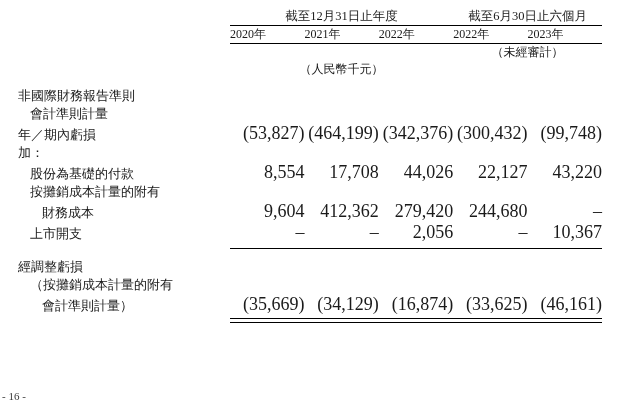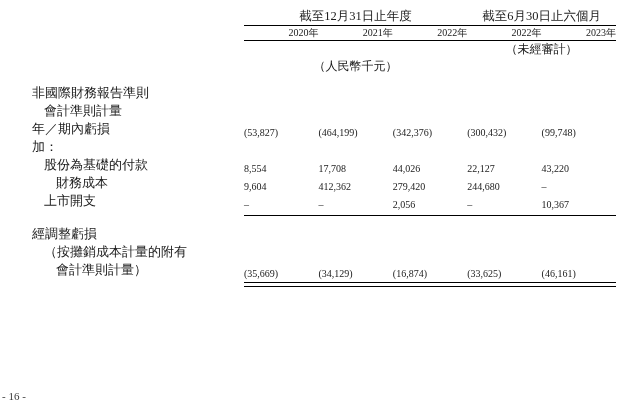--- a/index.html
+++ b/index.html
@@ -12,21 +12,21 @@
     background: #ffffff;
     font-family: "Liberation Serif", serif;
     color: #1a1a1a;
     overflow: hidden;
   }
   .page {
     position: relative;
     width: 620px;
     height: 403px;
     box-sizing: border-box;
-    padding: 8px 18px 0 32px;
+    padding: 8px 18px 0 18px;
   }
   table.fin {
     width: 584px;
     border-collapse: collapse;
     table-layout: fixed;
     font-size: 12.5px;
   }
   table.fin td, table.fin th {
     padding: 0;
     vertical-align: bottom;
@@ -36,23 +36,23 @@
   col.c-num   { width: 74.4px; }
 
   .hdr-group {
     text-align: center;
     font-weight: bold;
     font-size: 12.5px;
     padding-bottom: 3px;
     white-space: nowrap;
   }
   .hdr-year {
-    text-align: right;
+    text-align: left;
     font-weight: bold;
-    font-size: 10px;
+    font-size: 12px;
     padding-top: 4px;
     padding-bottom: 4px;
     white-space: nowrap;
   }
   .hdr-unit {
     text-align: center;
     font-size: 12px;
     padding-top: 2px;
     padding-bottom: 2px;
     white-space: nowrap;
@@ -61,24 +61,24 @@
 
   .lbl {
     text-align: left;
     white-space: nowrap;
     padding: 1.5px 0;
     font-size: 13px;
   }
   .lbl.i1 { padding-left: 12px; }
   .lbl.i2 { padding-left: 24px; }
   .num {
-    text-align: left;
+    text-align: right;
     white-space: nowrap;
     padding: 1.5px 10px 1.5px 0;
-    font-size: 10px;
+    font-size: 18px;
     font-variant-numeric: tabular-nums;
   }
   .bold { font-weight: bold; margin-left: 32px; }
   .tall td { padding-top: 7px; }
 
   .rule-sub td.ruled {
     border-top: 1px solid #000;
     height: 0;
     font-size: 0;
     line-height: 0;
@@ -201,20 +201,28 @@
       </tr>
       <tr class="tall">
         <td class="lbl i1">股份為基礎的付款</td>
         <td class="num">8,554</td>
         <td class="num">17,708</td>
         <td class="num">44,026</td>
         <td class="num">22,127</td>
         <td class="num">43,220</td>
       </tr>
       <tr>
+        <td class="lbl i1">按攤銷成本計量的附有</td>
+        <td class="num"></td>
+        <td class="num"></td>
+        <td class="num"></td>
+        <td class="num"></td>
+        <td class="num"></td>
+      </tr>
+      <tr>
         <td class="lbl i2">財務成本</td>
         <td class="num">9,604</td>
         <td class="num">412,362</td>
         <td class="num">279,420</td>
         <td class="num">244,680</td>
         <td class="num">–</td>
       </tr>
       <tr>
         <td class="lbl i1">上市開支</td>
         <td class="num">–</td>

